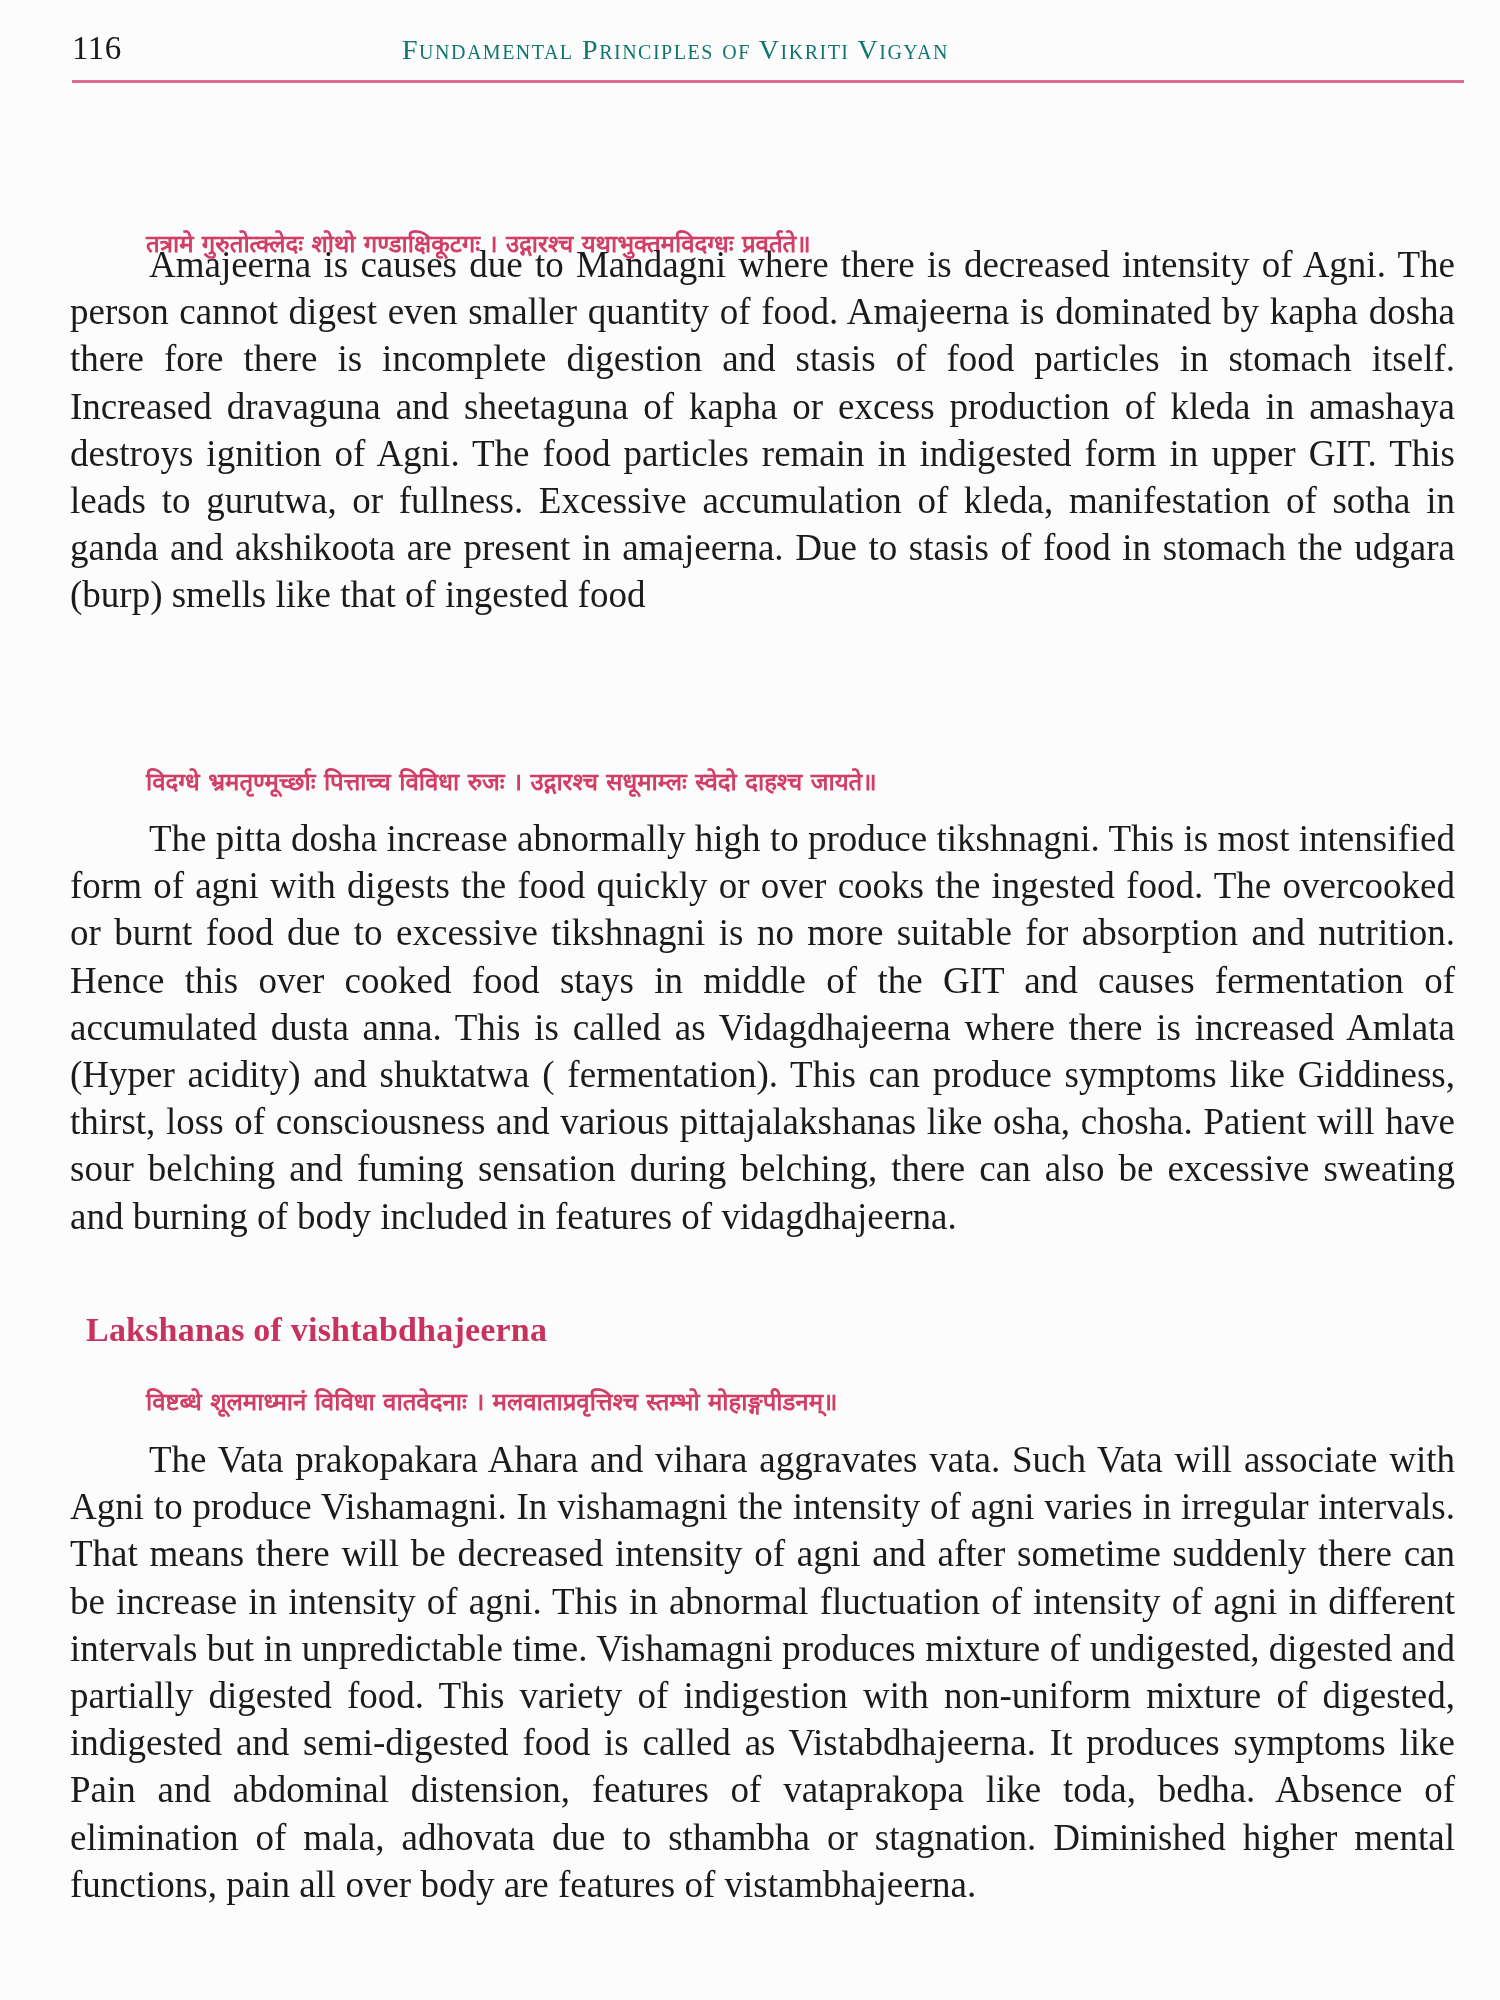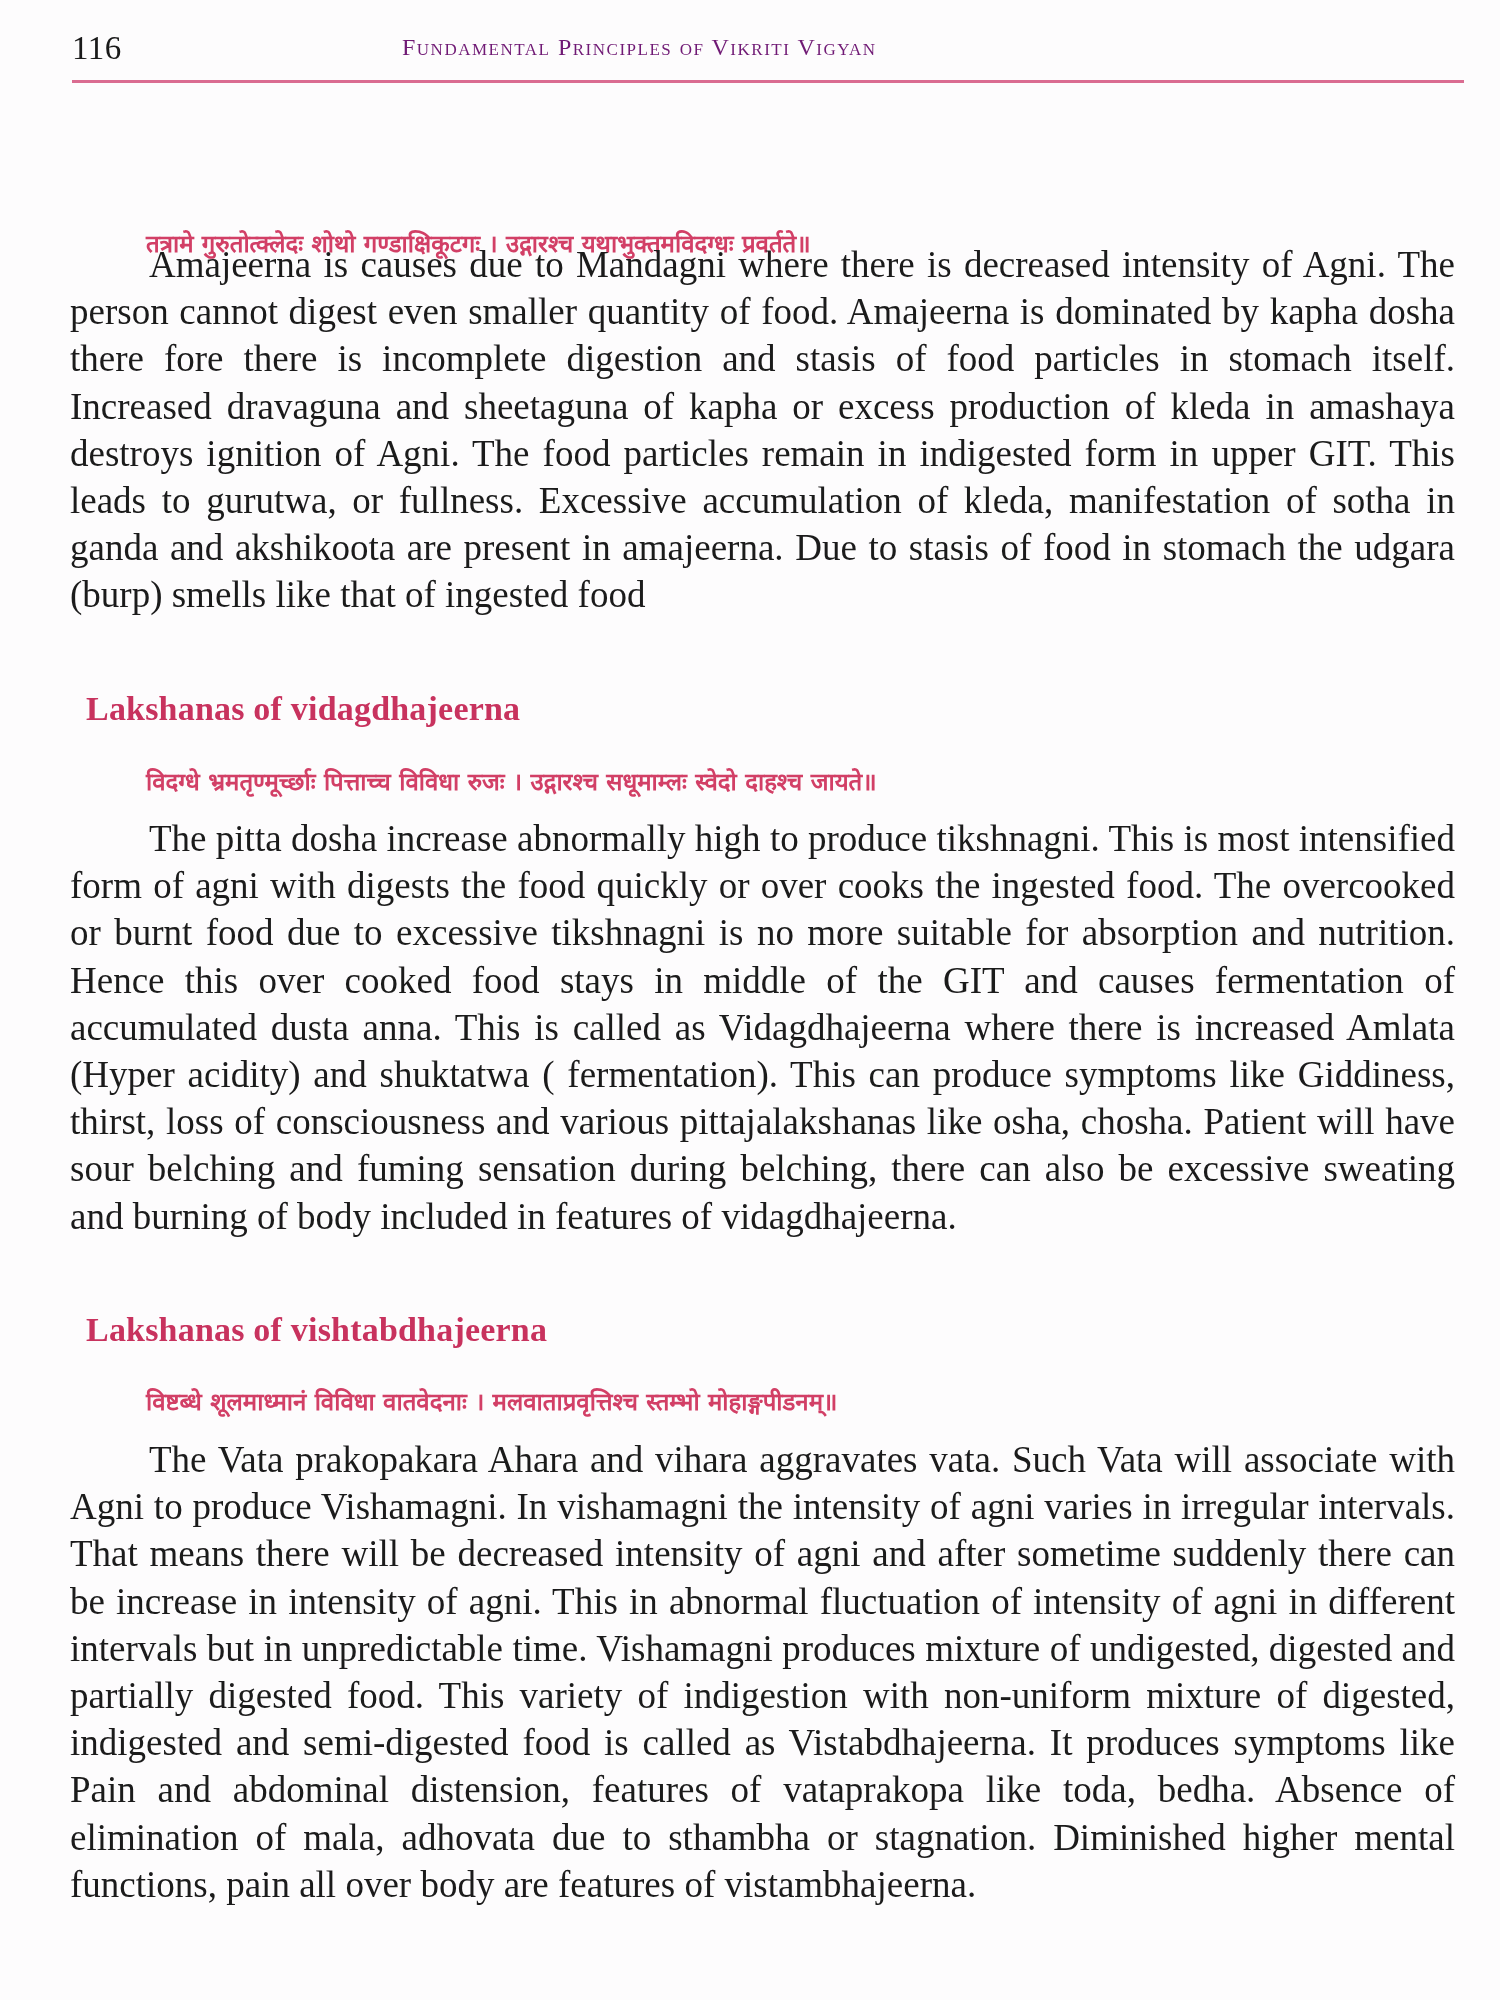--- a/index.html
+++ b/index.html
@@ -32,22 +32,22 @@
       left: 0;
       top: 8px;
       font-size: 33px;
       color: #1a1a1a;
       letter-spacing: 0.5px;
     }
     .running-title {
       position: absolute;
       left: 330px;
       top: 12px;
-      font-size: 24px;
-      color: #701a75;
+      font-size: 28px;
+      color: #0f766e;
       font-variant: small-caps;
       letter-spacing: 1.5px;
     }
     .header-rule {
       position: absolute;
       left: 72px;
       top: 80px;
       width: 1392px;
       height: 3px;
       background: #d4527e;
@@ -88,21 +88,20 @@
 
   <div class="header">
     <span class="page-number">116</span>
     <span class="running-title">Fundamental Principles of Vikriti Vigyan</span>
   </div>
   <div class="header-rule"></div>
 
   <div class="verse" style="top:190px;margin-top:36px;">तत्रामे गुरुतोत्क्लेदः शोथो गण्डाक्षिकूटगः । उद्गारश्च यथाभुक्तमविदग्धः प्रवर्तते॥</div>
   <div class="para" style="top:241px;">Amajeerna is causes due to Mandagni where there is decreased intensity of Agni. The person cannot digest even smaller quantity of food. Amajeerna is dominated by kapha dosha there fore there is incomplete digestion and stasis of food particles in stomach itself. Increased dravaguna and sheetaguna of kapha or excess production of kleda in amashaya destroys ignition of Agni. The food particles remain in indigested form in upper GIT. This leads to gurutwa, or fullness. Excessive accumulation of kleda, manifestation of sotha in ganda and akshikoota are present in amajeerna. Due to stasis of food in stomach the udgara (burp) smells like that of ingested food</div>
 
-  <div class="section-heading" style="top:690px;">Lakshanas of vidagdhajeerna</div>
   <div class="verse" style="top:764px;">विदग्धे भ्रमतृण्मूर्च्छाः पित्ताच्च विविधा रुजः । उद्गारश्च सधूमाम्लः स्वेदो दाहश्च जायते॥</div>
   <div class="para" style="top:815px;">The pitta dosha increase abnormally high to produce tikshnagni. This is most intensified form of agni with digests the food quickly or over cooks the ingested food. The overcooked or burnt food due to excessive tikshnagni is no more suitable for absorption and nutrition. Hence this over cooked food stays in middle of the GIT and causes fermentation of accumulated dusta anna. This is called as Vidagdhajeerna where there is increased Amlata (Hyper acidity) and shuktatwa ( fermentation). This can produce symptoms like Giddiness, thirst, loss of consciousness and various pittajalakshanas like osha, chosha. Patient will have sour belching and fuming sensation during belching, there can also be excessive sweating and burning of body included in features of vidagdhajeerna.</div>
 
   <div class="section-heading" style="top:1311px;">Lakshanas of vishtabdhajeerna</div>
   <div class="verse" style="top:1384px;">विष्टब्धे शूलमाध्मानं विविधा वातवेदनाः । मलवाताप्रवृत्तिश्च स्तम्भो मोहाङ्गपीडनम्॥</div>
   <div class="para" style="top:1436px;">The Vata prakopakara Ahara and vihara aggravates vata. Such Vata will associate with Agni to produce Vishamagni. In vishamagni the intensity of agni varies in irregular intervals. That means there will be decreased intensity of agni and after sometime suddenly there can be increase in intensity of agni. This in abnormal fluctuation of intensity of agni in different intervals but in unpredictable time. Vishamagni produces mixture of undigested, digested and partially digested food. This variety of indigestion with non-uniform mixture of digested, indigested and semi-digested food is called as Vistabdhajeerna. It produces symptoms like Pain and abdominal distension, features of vataprakopa like toda, bedha. Absence of elimination of  mala, adhovata due to sthambha or stagnation. Diminished higher mental functions, pain all over body are features of vistambhajeerna.</div>
 
 </div>
 
 </body></html>

